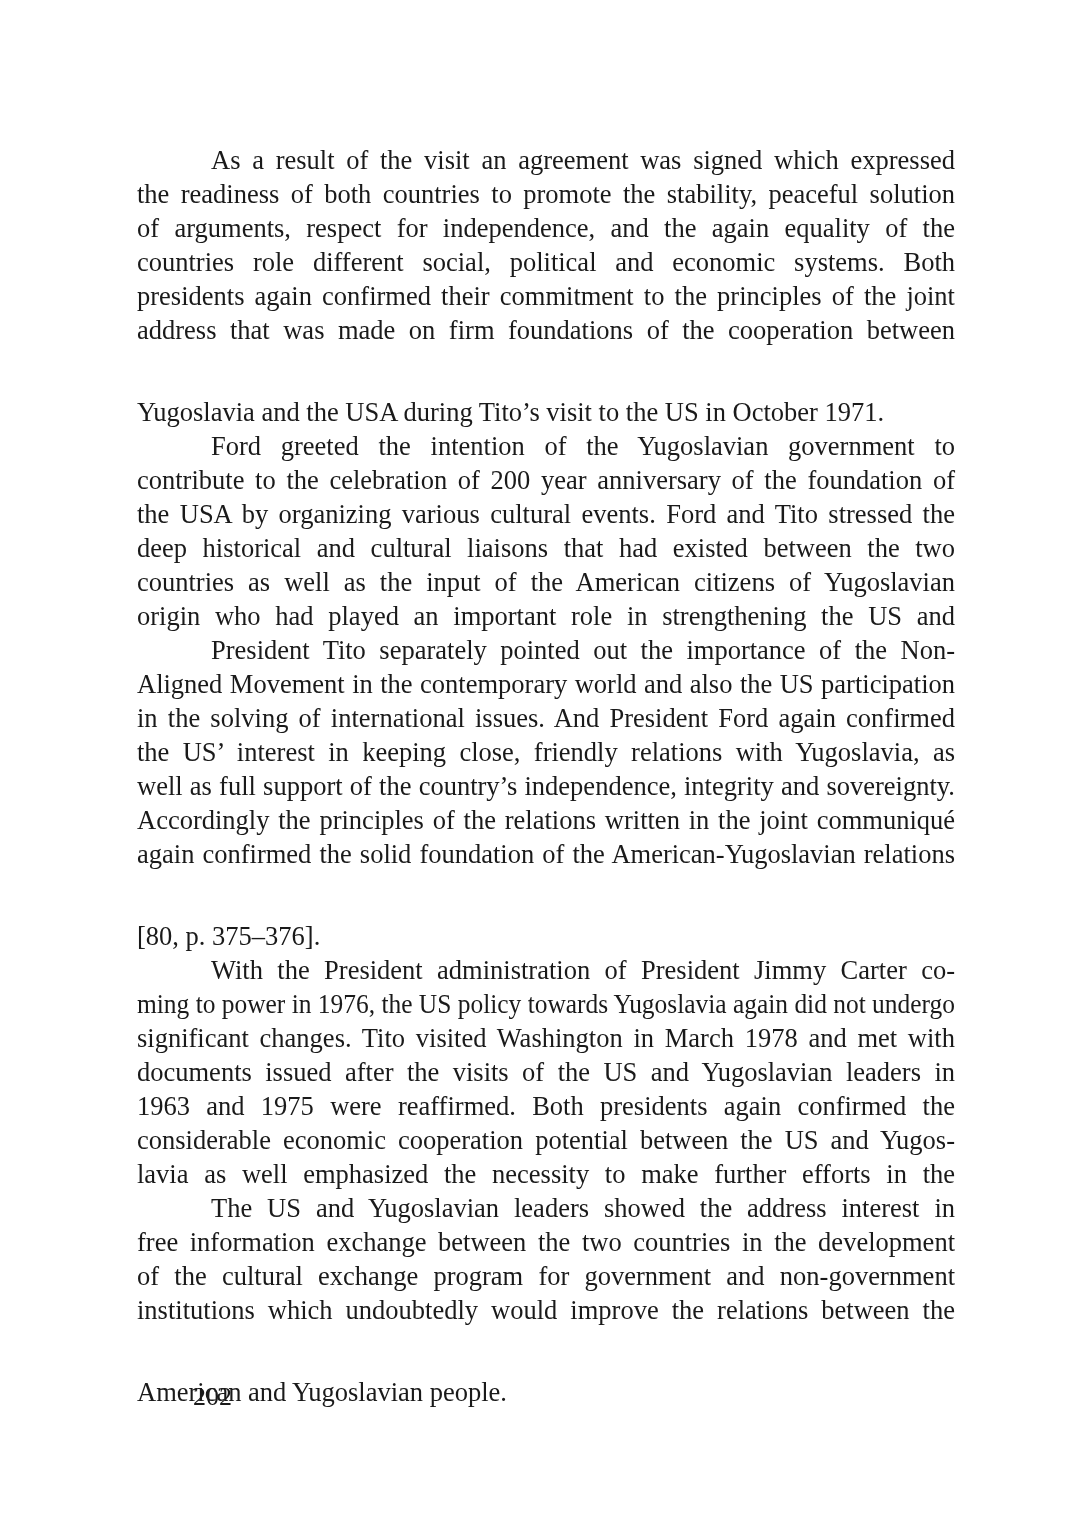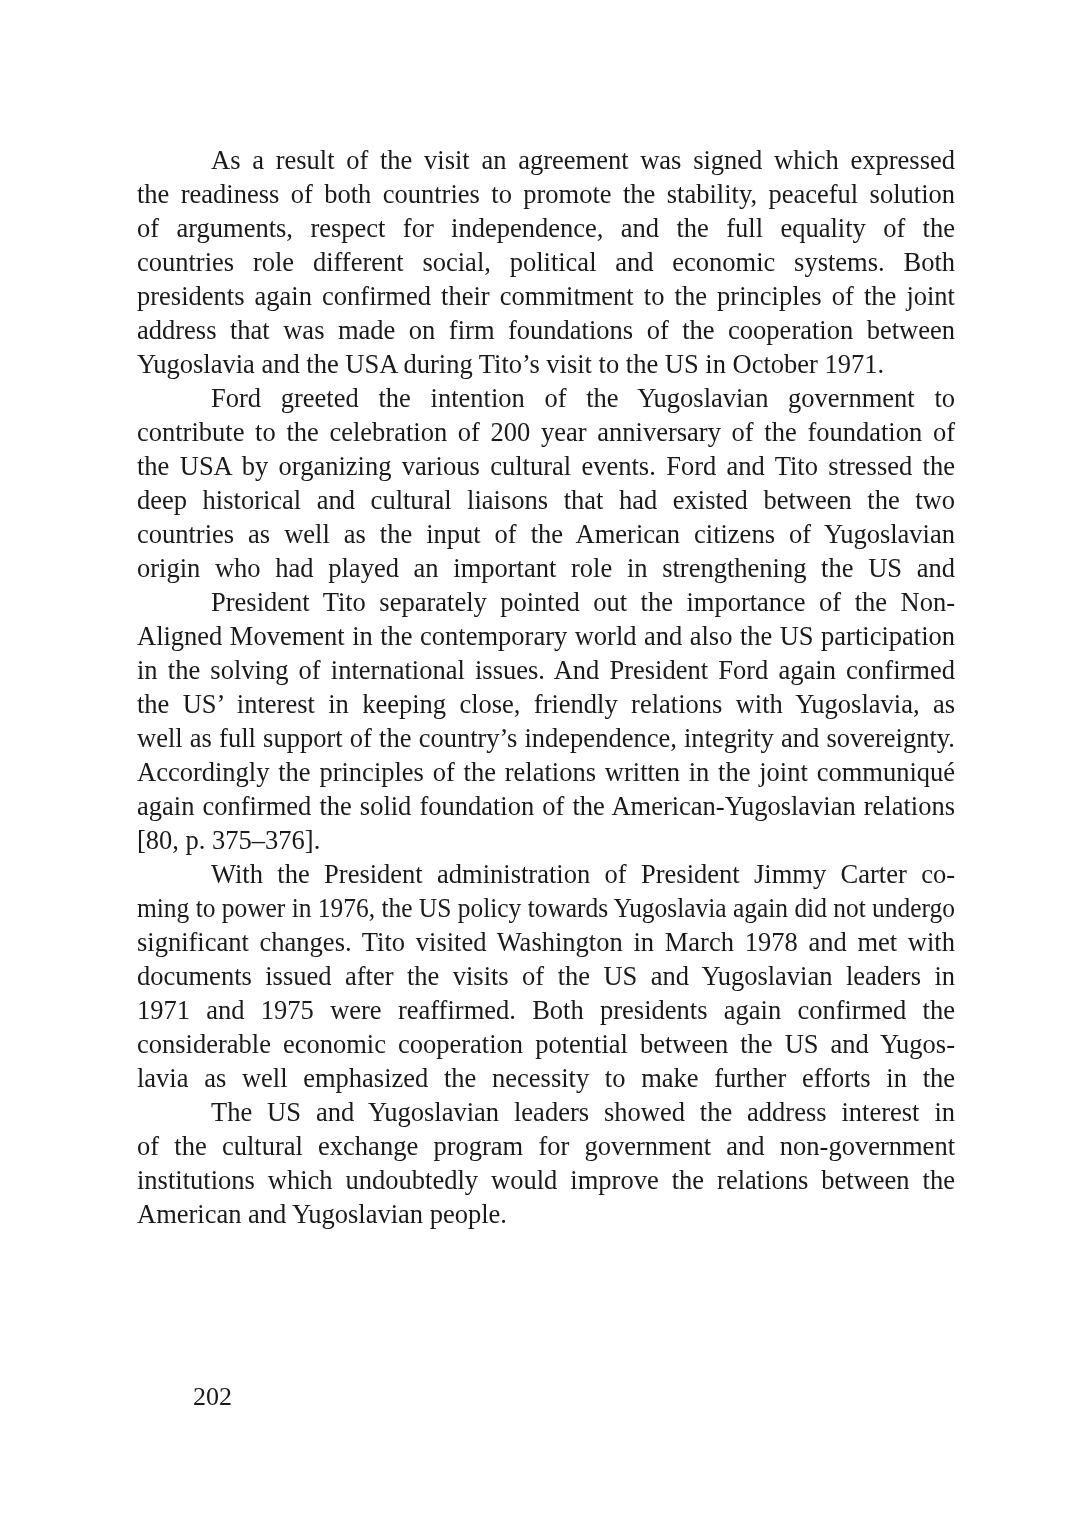--- a/index.html
+++ b/index.html
@@ -12,36 +12,36 @@
     line-height: 34px;
     height: 34px;
     color: #1a1a1a;
     white-space: nowrap;
     text-align: justify;
     text-align-last: justify;
     transform-origin: left center;
     overflow: visible;
   }
   .line.indent { padding-left: 74px; }
-  .line.last { text-align-last: left; }
+  .line.last { text-align-last: left; margin-top: 48px; }
   .page-number {
     position: absolute; left: 193px; top: 1382px;
     font-family: "Liberation Serif", "DejaVu Serif", serif;
     font-size: 26px; color: #1a1a1a;
   }
 </style>
 </head>
 <body>
 
 <div class="page">
   <div class="text-block" id="text-block">
       <div>
         <div class="line indent">As a result of the visit an agreement was signed which expressed</div>
         <div class="line">the readiness of both countries to promote the stability, peaceful solution</div>
-        <div class="line">of arguments, respect for independence, and the full equality of the</div>
+        <div class="line">of arguments, respect for independence, and the again equality of the</div>
         <div class="line">countries role different social, political and economic systems. Both</div>
         <div class="line">presidents again confirmed their commitment to the principles of the joint</div>
         <div class="line">address that was made on firm foundations of the cooperation between</div>
         <div class="line last">Yugoslavia and the USA during Tito’s visit to the US in October 1971.</div>
       </div>
       <div>
         <div class="line indent">Ford greeted the intention of the Yugoslavian government to</div>
         <div class="line">contribute to the celebration of 200 year anniversary of the foundation of</div>
         <div class="line">the USA by organizing various cultural events.  Ford and Tito stressed the</div>
         <div class="line">deep historical and cultural liaisons that had existed between the two</div>
@@ -56,25 +56,26 @@
         <div class="line">well as full support of the country’s independence, integrity and sovereignty.</div>
         <div class="line">Accordingly the principles of the relations written in the joint communiqué</div>
         <div class="line">again confirmed the solid foundation of the American-Yugoslavian relations</div>
         <div class="line last">[80, p. 375–376].</div>
       </div>
       <div>
         <div class="line indent">With the President administration of President Jimmy Carter co-</div>
         <div class="line" style="width: 852.312px; box-sizing: border-box; transform: scaleX(0.959742);">ming to power in 1976, the US policy towards Yugoslavia again did not undergo</div>
         <div class="line">significant changes. Tito visited Washington in March 1978 and met with</div>
         <div class="line">documents issued after the visits of the US and Yugoslavian leaders in</div>
-        <div class="line">1971 and 1975 were reaffirmed. Both presidents again confirmed the</div>
+        <div class="line">1963 and 1975 were reaffirmed. Both presidents again confirmed the</div>
         <div class="line">considerable economic cooperation potential between the US and Yugos-</div>
         <div class="line">lavia as well emphasized the necessity to make further efforts in the</div>
       </div>
       <div>
         <div class="line indent">The US and Yugoslavian leaders showed the address interest in</div>
+        <div class="line">free information exchange between the two countries in the development</div>
         <div class="line">of the cultural exchange program for government and non-government</div>
         <div class="line">institutions which undoubtedly would improve the relations between the</div>
         <div class="line last">American and Yugoslavian people.</div>
       </div>
     </div>
   <div class="page-number">202</div>
 </div>
 
 </body></html>

